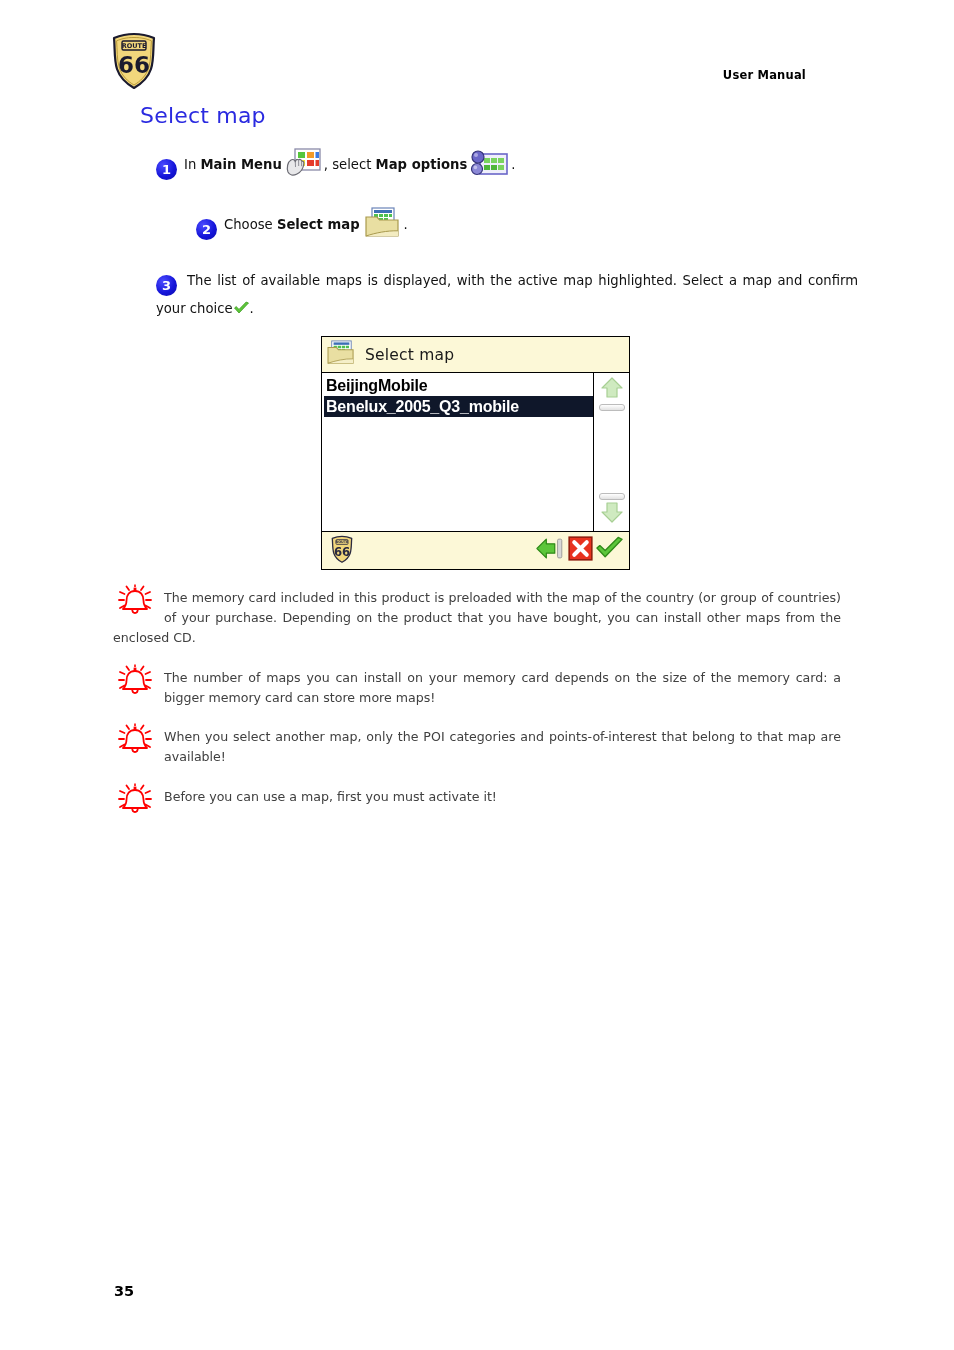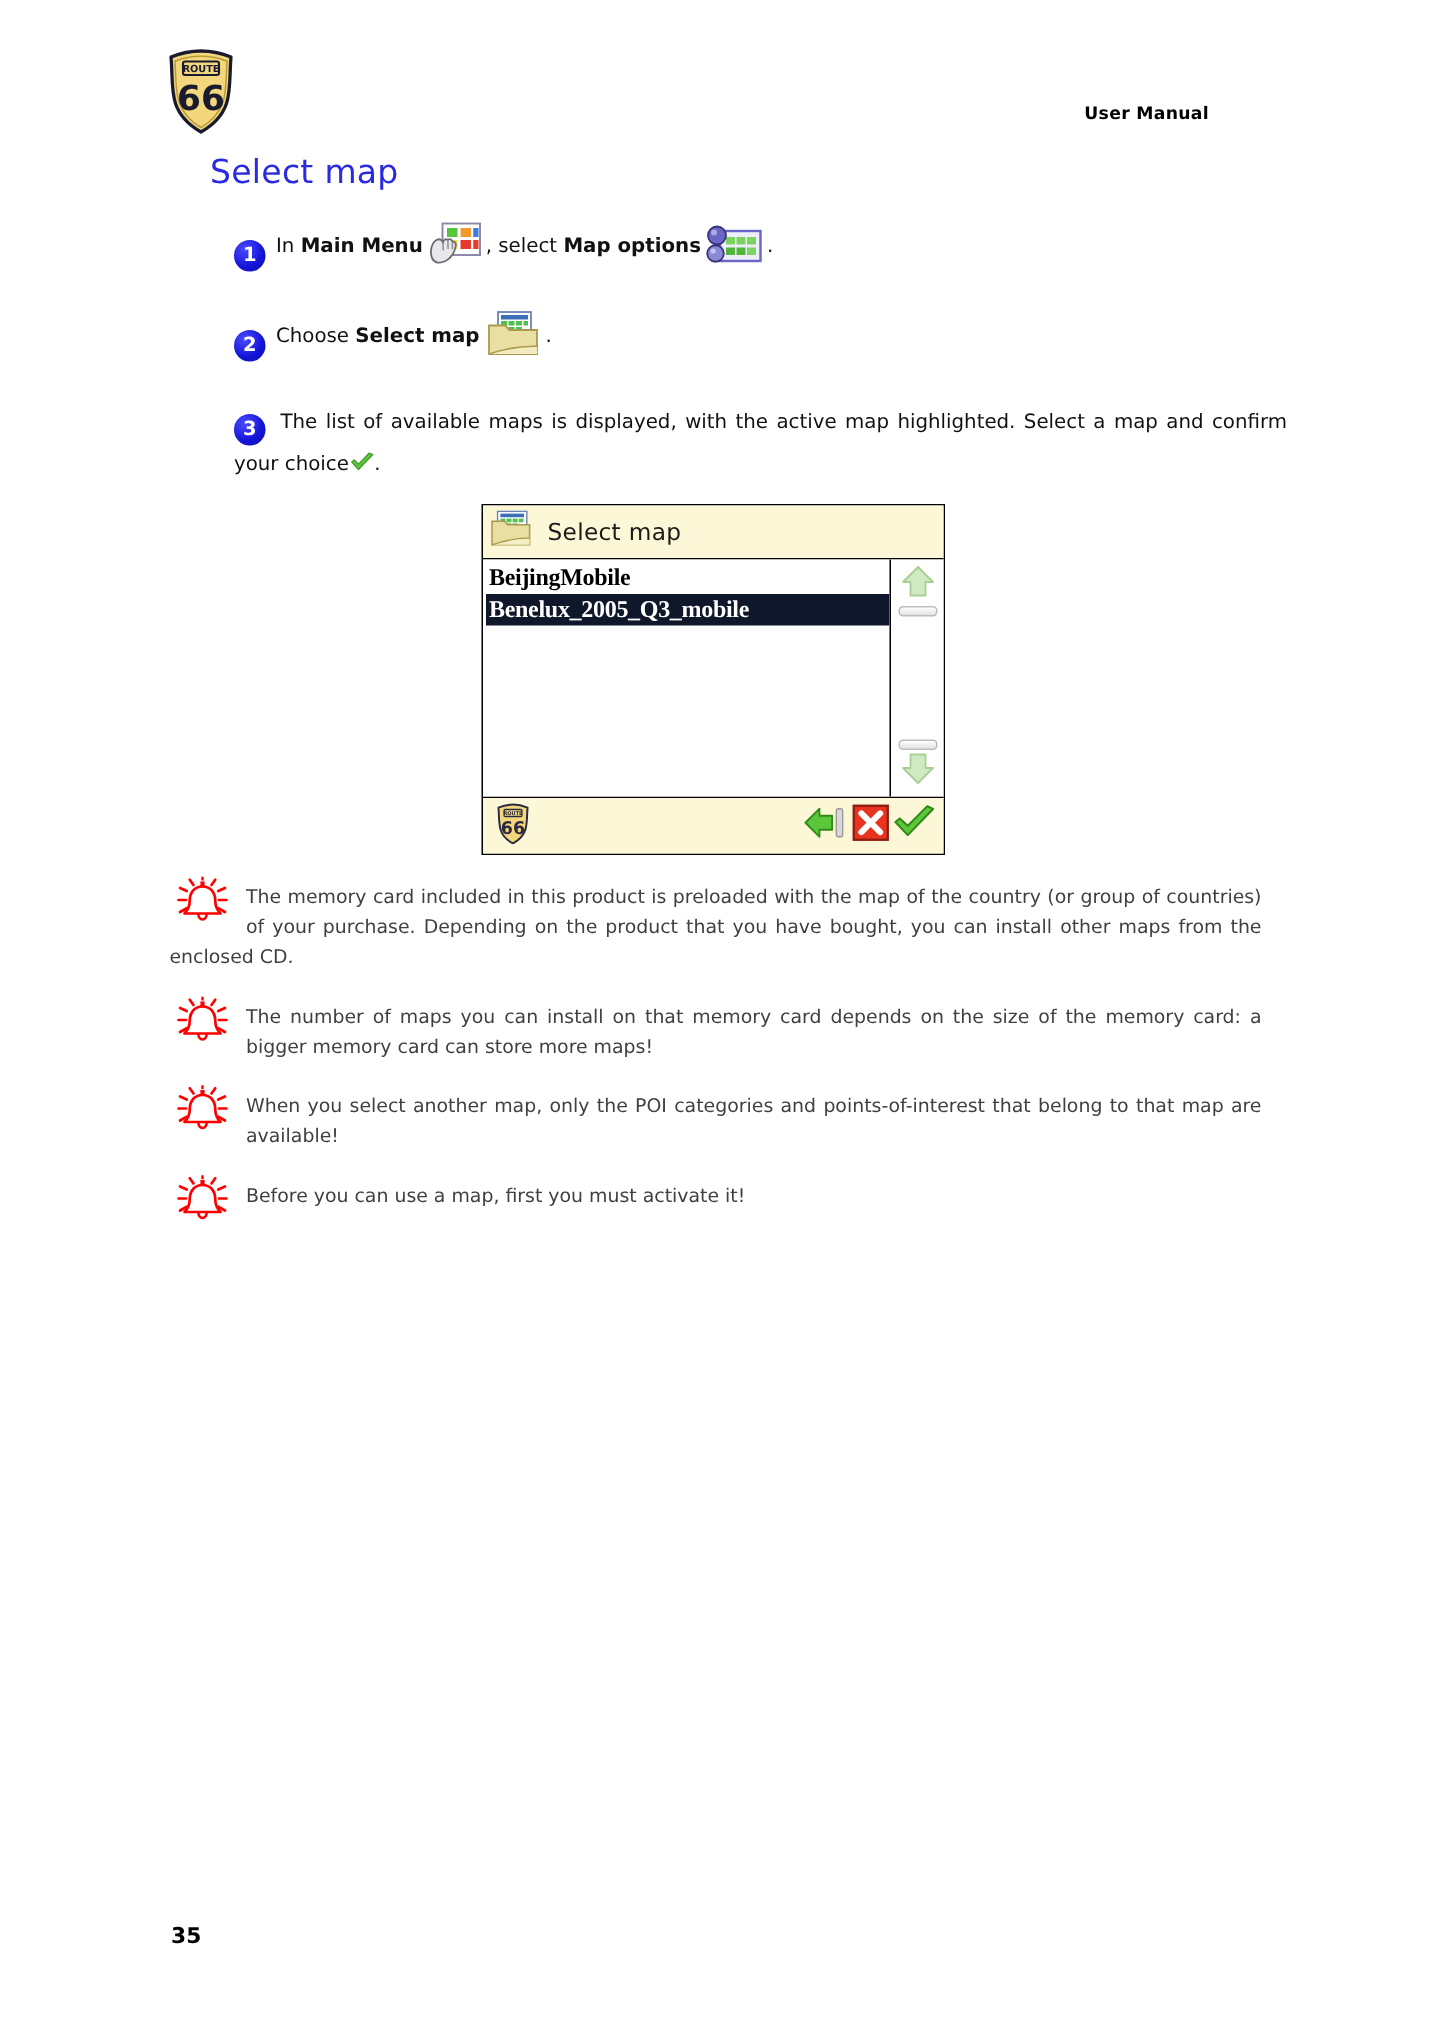--- a/index.html
+++ b/index.html
@@ -151,21 +151,21 @@
   }
   .device-list {
     flex: 1;
     background: #ffffff;
     border-right: 1px solid #000;
     padding: 2px 0 0 2px;
     box-sizing: border-box;
     overflow: hidden;
   }
   .list-item {
-    font-family: Liberation Serif, serif;
+    font-family: Liberation Sans, sans-serif;
     font-weight: bold;
     font-size: 16px;
     line-height: 21px;
     color: #000000;
     white-space: nowrap;
     padding-left: 2px;
     letter-spacing: -0.2px;
   }
   .list-item.selected {
     background: #0f172a;
@@ -277,21 +277,21 @@
         <rect x="21" y="15" width="6" height="5" fill="#4fb63a"></rect>
         <rect x="28" y="15" width="6" height="5" fill="#7ad45f"></rect>
         <circle cx="8" cy="7" r="6" fill="#6a66c8" stroke="#36347a" stroke-width="1.2"></circle>
         <circle cx="6" cy="5" r="2" fill="#b7b4e8" opacity="0.85"></circle>
         <circle cx="7" cy="19" r="5.5" fill="#8b88d6" stroke="#36347a" stroke-width="1.2"></circle>
         <circle cx="5.4" cy="17.4" r="1.8" fill="#cfcdf0" opacity="0.8"></circle>
       </svg>
     </span><span class="step-text">.</span>
   </div>
 
-  <div class="step" style="margin-top:24px;">
+  <div class="step" style="margin-top:24px;margin-left:40px;">
     <span class="num-badge">2</span><span class="step-text">Choose </span><span class="step-text b">Select map</span><span class="inline-icon icon-selectmap">
       <svg viewBox="0 0 38 34" width="38" height="34">
         <rect x="9" y="2" width="22" height="14" fill="#ffffff" stroke="#6a84b8" stroke-width="1.2"></rect>
         <rect x="11" y="4" width="18" height="3" fill="#3c6fb5"></rect>
         <rect x="11" y="8" width="4" height="3" fill="#4fc050"></rect>
         <rect x="16" y="8" width="4" height="3" fill="#4fc050"></rect>
         <rect x="21" y="8" width="4" height="3" fill="#4fc050"></rect>
         <rect x="26" y="8" width="3" height="3" fill="#4fc050"></rect>
         <rect x="11" y="12" width="4" height="2.5" fill="#4fc050"></rect>
         <rect x="16" y="12" width="4" height="2.5" fill="#4fc050"></rect>
@@ -410,21 +410,21 @@
         <path d="M22 7 C16.5 7 13.5 11 13.5 16.5 C13.5 21 11.5 23.5 10 25 H34 C32.5 23.5 30.5 21 30.5 16.5 C30.5 11 27.5 7 22 7 Z" fill="none" stroke="#fe0000" stroke-width="1.8" stroke-linejoin="round"></path>
         <path d="M19.2 25 C19.2 27.6 20.6 29 22 29 C23.4 29 24.8 27.6 24.8 25" fill="none" stroke="#fe0000" stroke-width="1.8"></path>
         <rect x="20.6" y="3.6" width="2.8" height="3.8" fill="#fe0000"></rect>
         <path d="M22 0.5 V3" stroke="#fe0000" stroke-width="1.6"></path>
         <path d="M13.5 2.5 L16 6 M30.5 2.5 L28 6" stroke="#fe0000" stroke-width="1.8" stroke-linecap="round"></path>
         <path d="M7 8 L11.5 10 M37 8 L32.5 10" stroke="#fe0000" stroke-width="1.8" stroke-linecap="round"></path>
         <path d="M6 16 H11 M38 16 H33" stroke="#fe0000" stroke-width="1.8" stroke-linecap="round"></path>
         <path d="M7 24 L11.5 21.5 M37 24 L32.5 21.5" stroke="#fe0000" stroke-width="1.8" stroke-linecap="round"></path>
       </svg>
     </span>
-    <span class="note-text">The number of maps you can install on that memory card depends on the size of the memory card: a bigger memory card can store more maps!</span>
+    <span class="note-text">The number of maps you can install on your memory card depends on the size of the memory card: a bigger memory card can store more maps!</span>
   </div>
 
   <div class="note">
     <span class="bell">
       <svg viewBox="0 0 44 32" width="44" height="32">
         <path d="M22 7 C16.5 7 13.5 11 13.5 16.5 C13.5 21 11.5 23.5 10 25 H34 C32.5 23.5 30.5 21 30.5 16.5 C30.5 11 27.5 7 22 7 Z" fill="none" stroke="#fe0000" stroke-width="1.8" stroke-linejoin="round"></path>
         <path d="M19.2 25 C19.2 27.6 20.6 29 22 29 C23.4 29 24.8 27.6 24.8 25" fill="none" stroke="#fe0000" stroke-width="1.8"></path>
         <rect x="20.6" y="3.6" width="2.8" height="3.8" fill="#fe0000"></rect>
         <path d="M22 0.5 V3" stroke="#fe0000" stroke-width="1.6"></path>
         <path d="M13.5 2.5 L16 6 M30.5 2.5 L28 6" stroke="#fe0000" stroke-width="1.8" stroke-linecap="round"></path>

